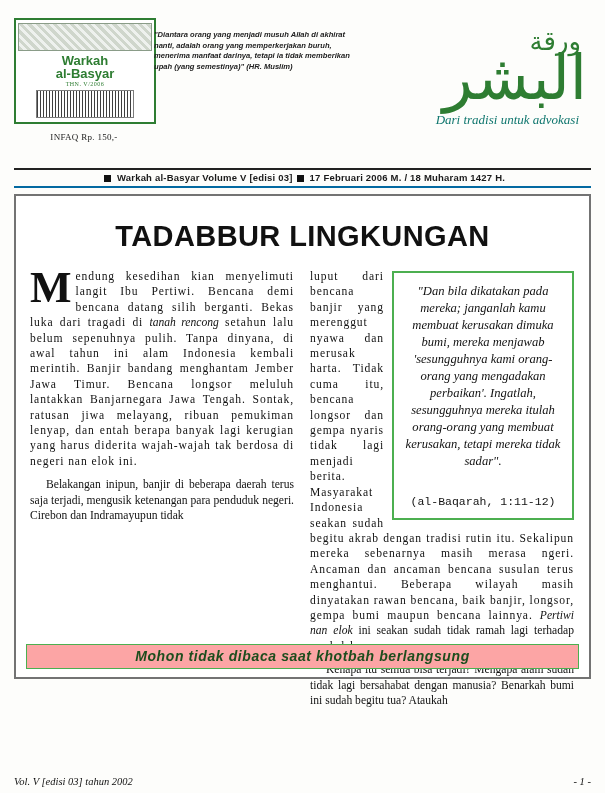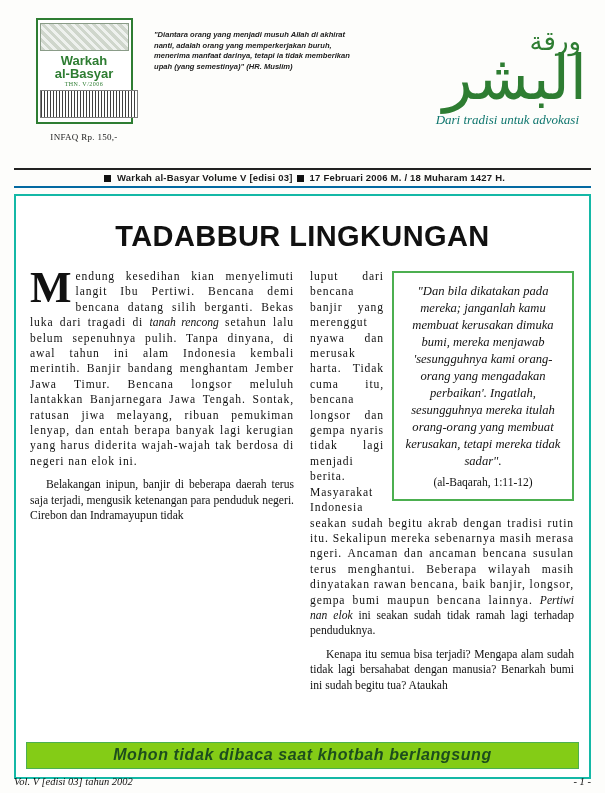--- a/index.html
+++ b/index.html
@@ -24,21 +24,21 @@
     align-items:flex-start;
     height:150px;
     position:relative;
   }
   .logo-block{
     width:140px;
     text-align:center;
     padding-top:8px;
   }
   .logo-box{
-    width:97px;margin:0 auto;
+    width:142px;margin:0 auto;
     border:2px solid #2e7d32;
     background:#ffffff;
     padding:3px 2px 4px 2px;
     box-sizing:border-box;
   }
   .logo-orn{
     height:26px;
     background:
       repeating-linear-gradient(45deg,#cfd6cc 0 3px,#eef1ee 3px 6px);
     border:1px solid #8a9c88;
@@ -128,22 +128,22 @@
     font-family:Liberation Sans, sans-serif;
     font-weight:bold;
     font-size:9.5px;
     letter-spacing:.2px;
   }
   .sq{display:inline-block;width:7px;height:7px;background:#111;margin:0 6px 0 4px;vertical-align:middle;}
 
   
   .frame{
     margin-top:6px;
-    border:2px solid #14b8a6;
-    height:585px;
+    border:2px solid #737373;
+    height:485px;
     box-sizing:border-box;
     padding:10px 14px 0 14px;
     position:relative;
     background:#ffffff;
   }
   .headline{
     text-align:center;
     font-family:"Liberation Sans", sans-serif;
     font-weight:bold;
     font-size:29px;
@@ -187,34 +187,35 @@
     font-style:italic;
     font-size:12.6px;
     line-height:17px;
     text-align:center;
     color:#111;
   }
   .quote .src{
     display:block;
     font-style:normal;
     font-size:11.5px;
-    margin-top:4px;
+    margin-top:23px;
+    font-family:Liberation Mono, monospace;
   }
 
   
   .ribbon{
     position:absolute;
     left:10px;right:10px;bottom:8px;
-    background:#84cc16;
+    background:#fca5a5;
     border:1px solid #4caf50;
     text-align:center;
     font-family:"Liberation Sans", sans-serif;
     font-weight:bold;
     font-style:italic;
-    font-size:16px;
+    font-size:14px;
     letter-spacing:.6px;
     color:#1d4d1d;
     padding:3px 0 4px 0;
   }
   .footline{
     position:absolute;
     left:14px;right:14px;bottom:6px;
     display:flex;
     justify-content:space-between;
     font-style:italic;

